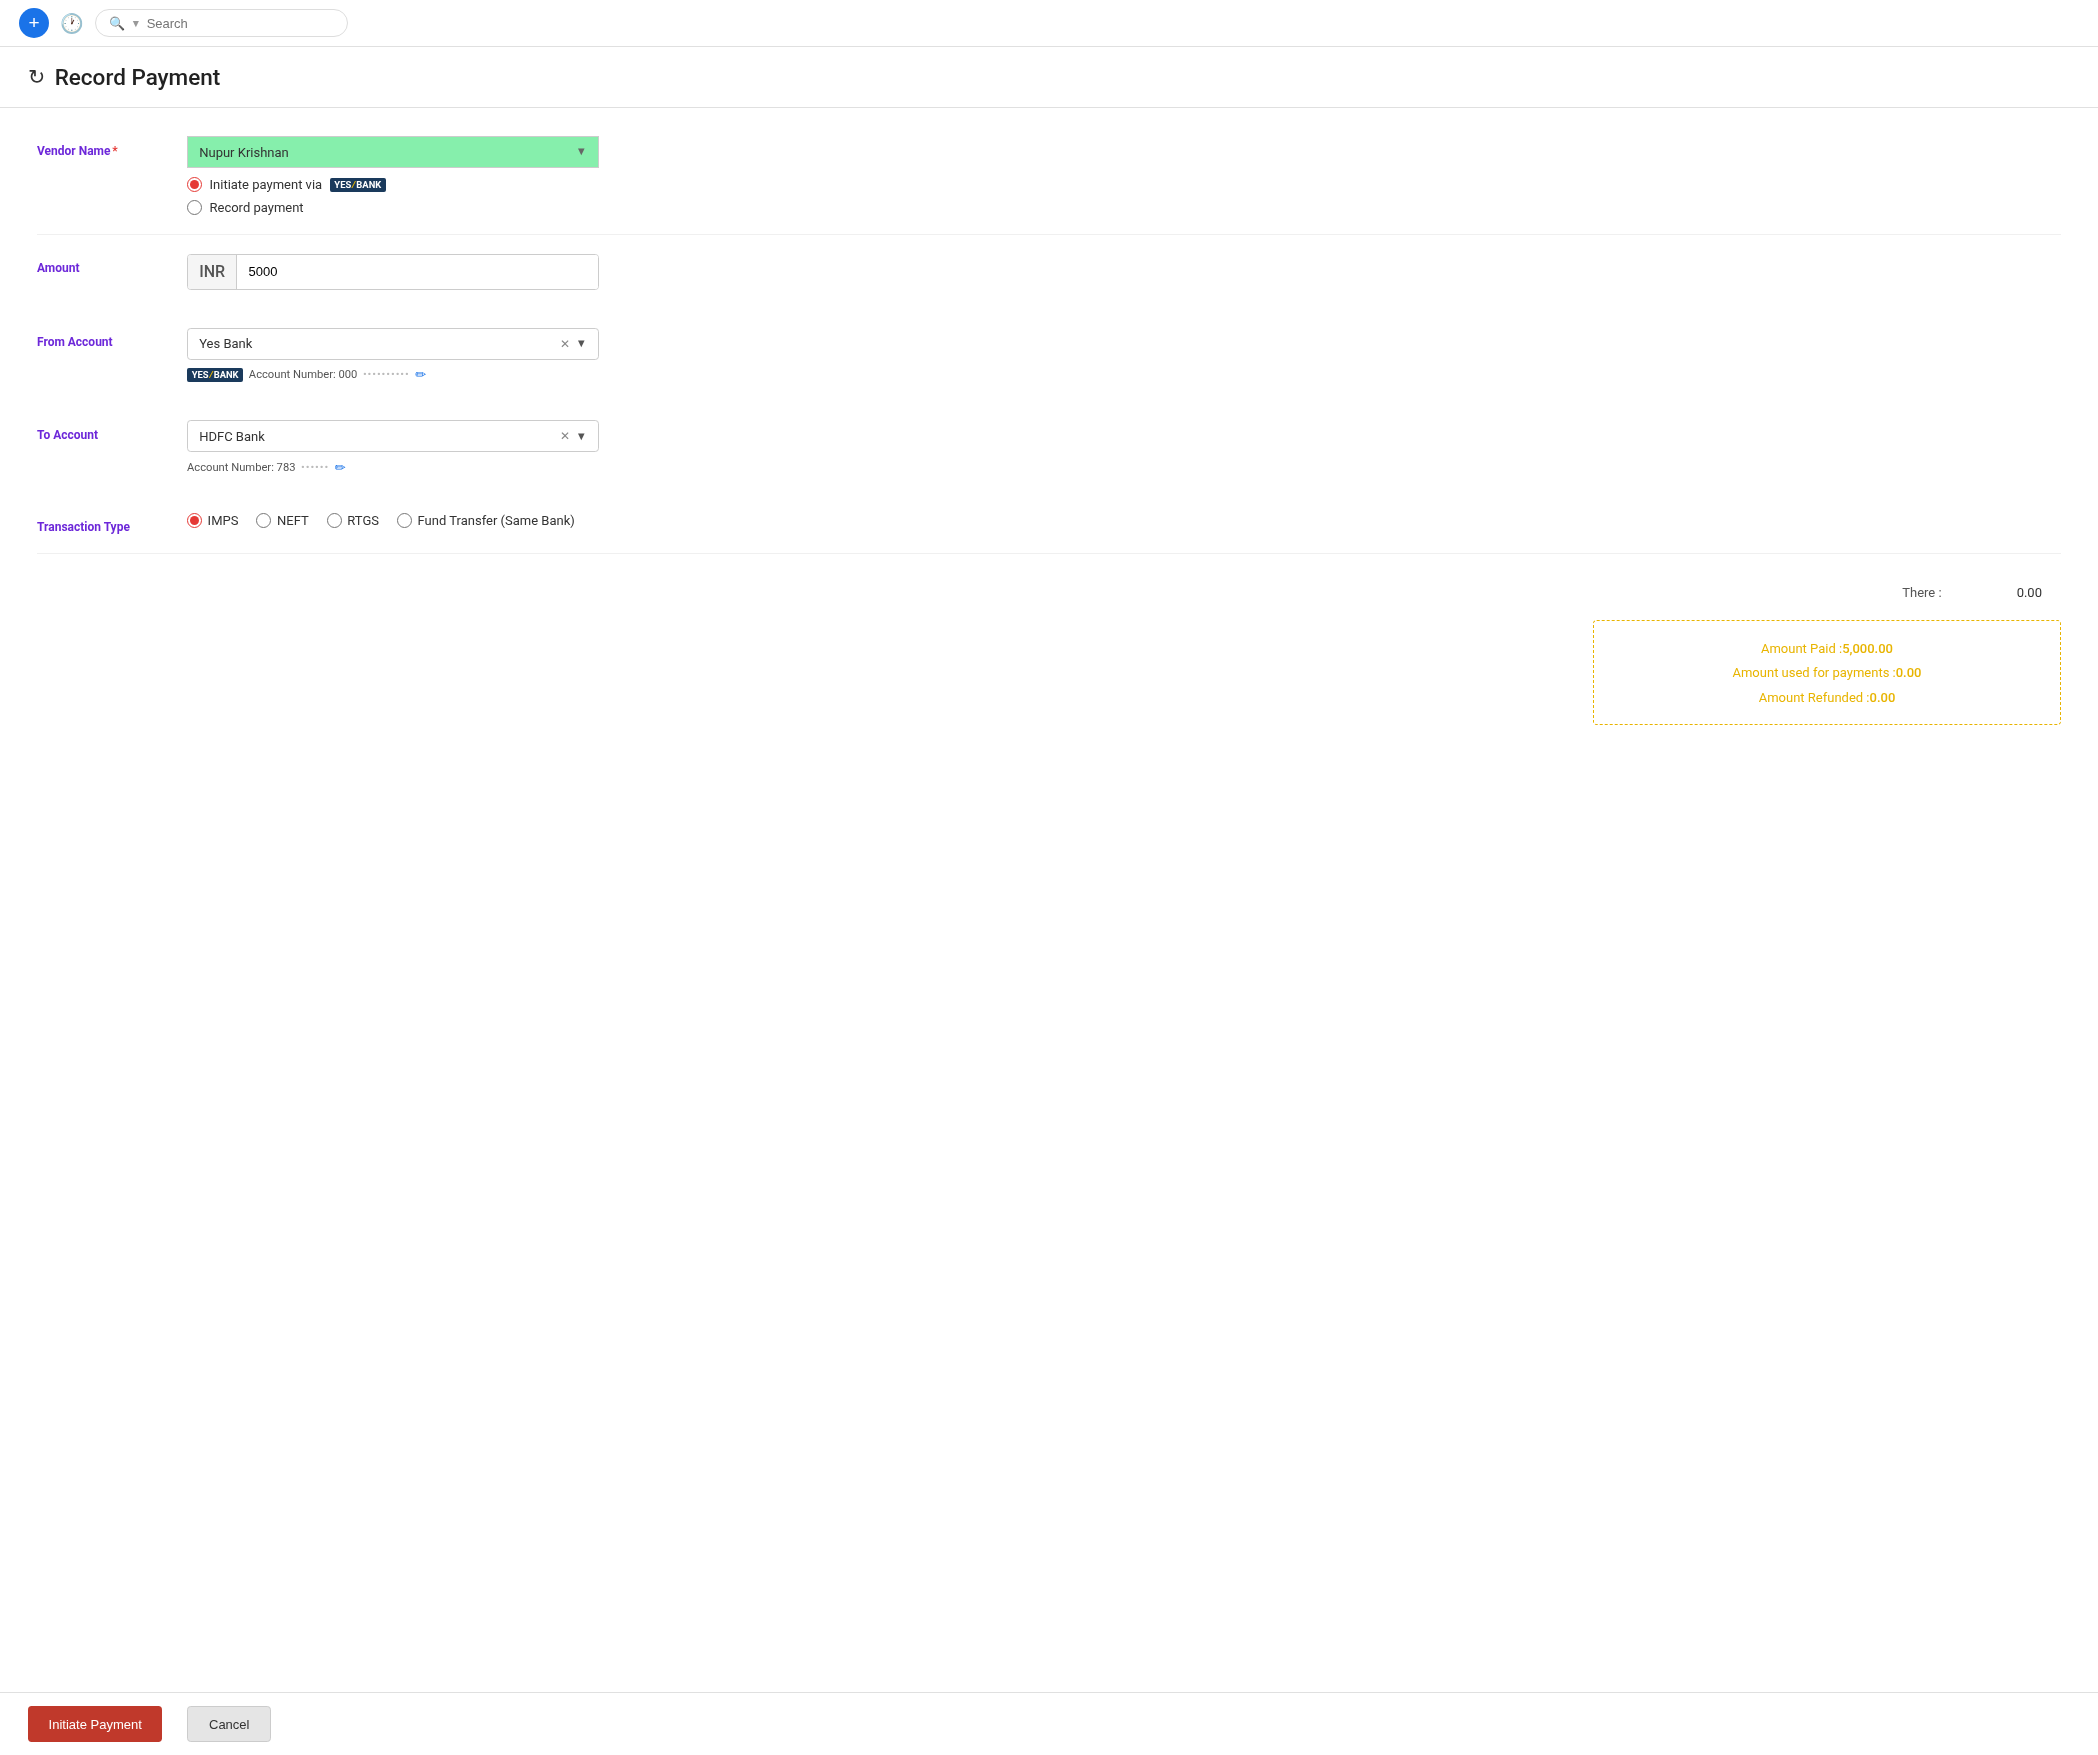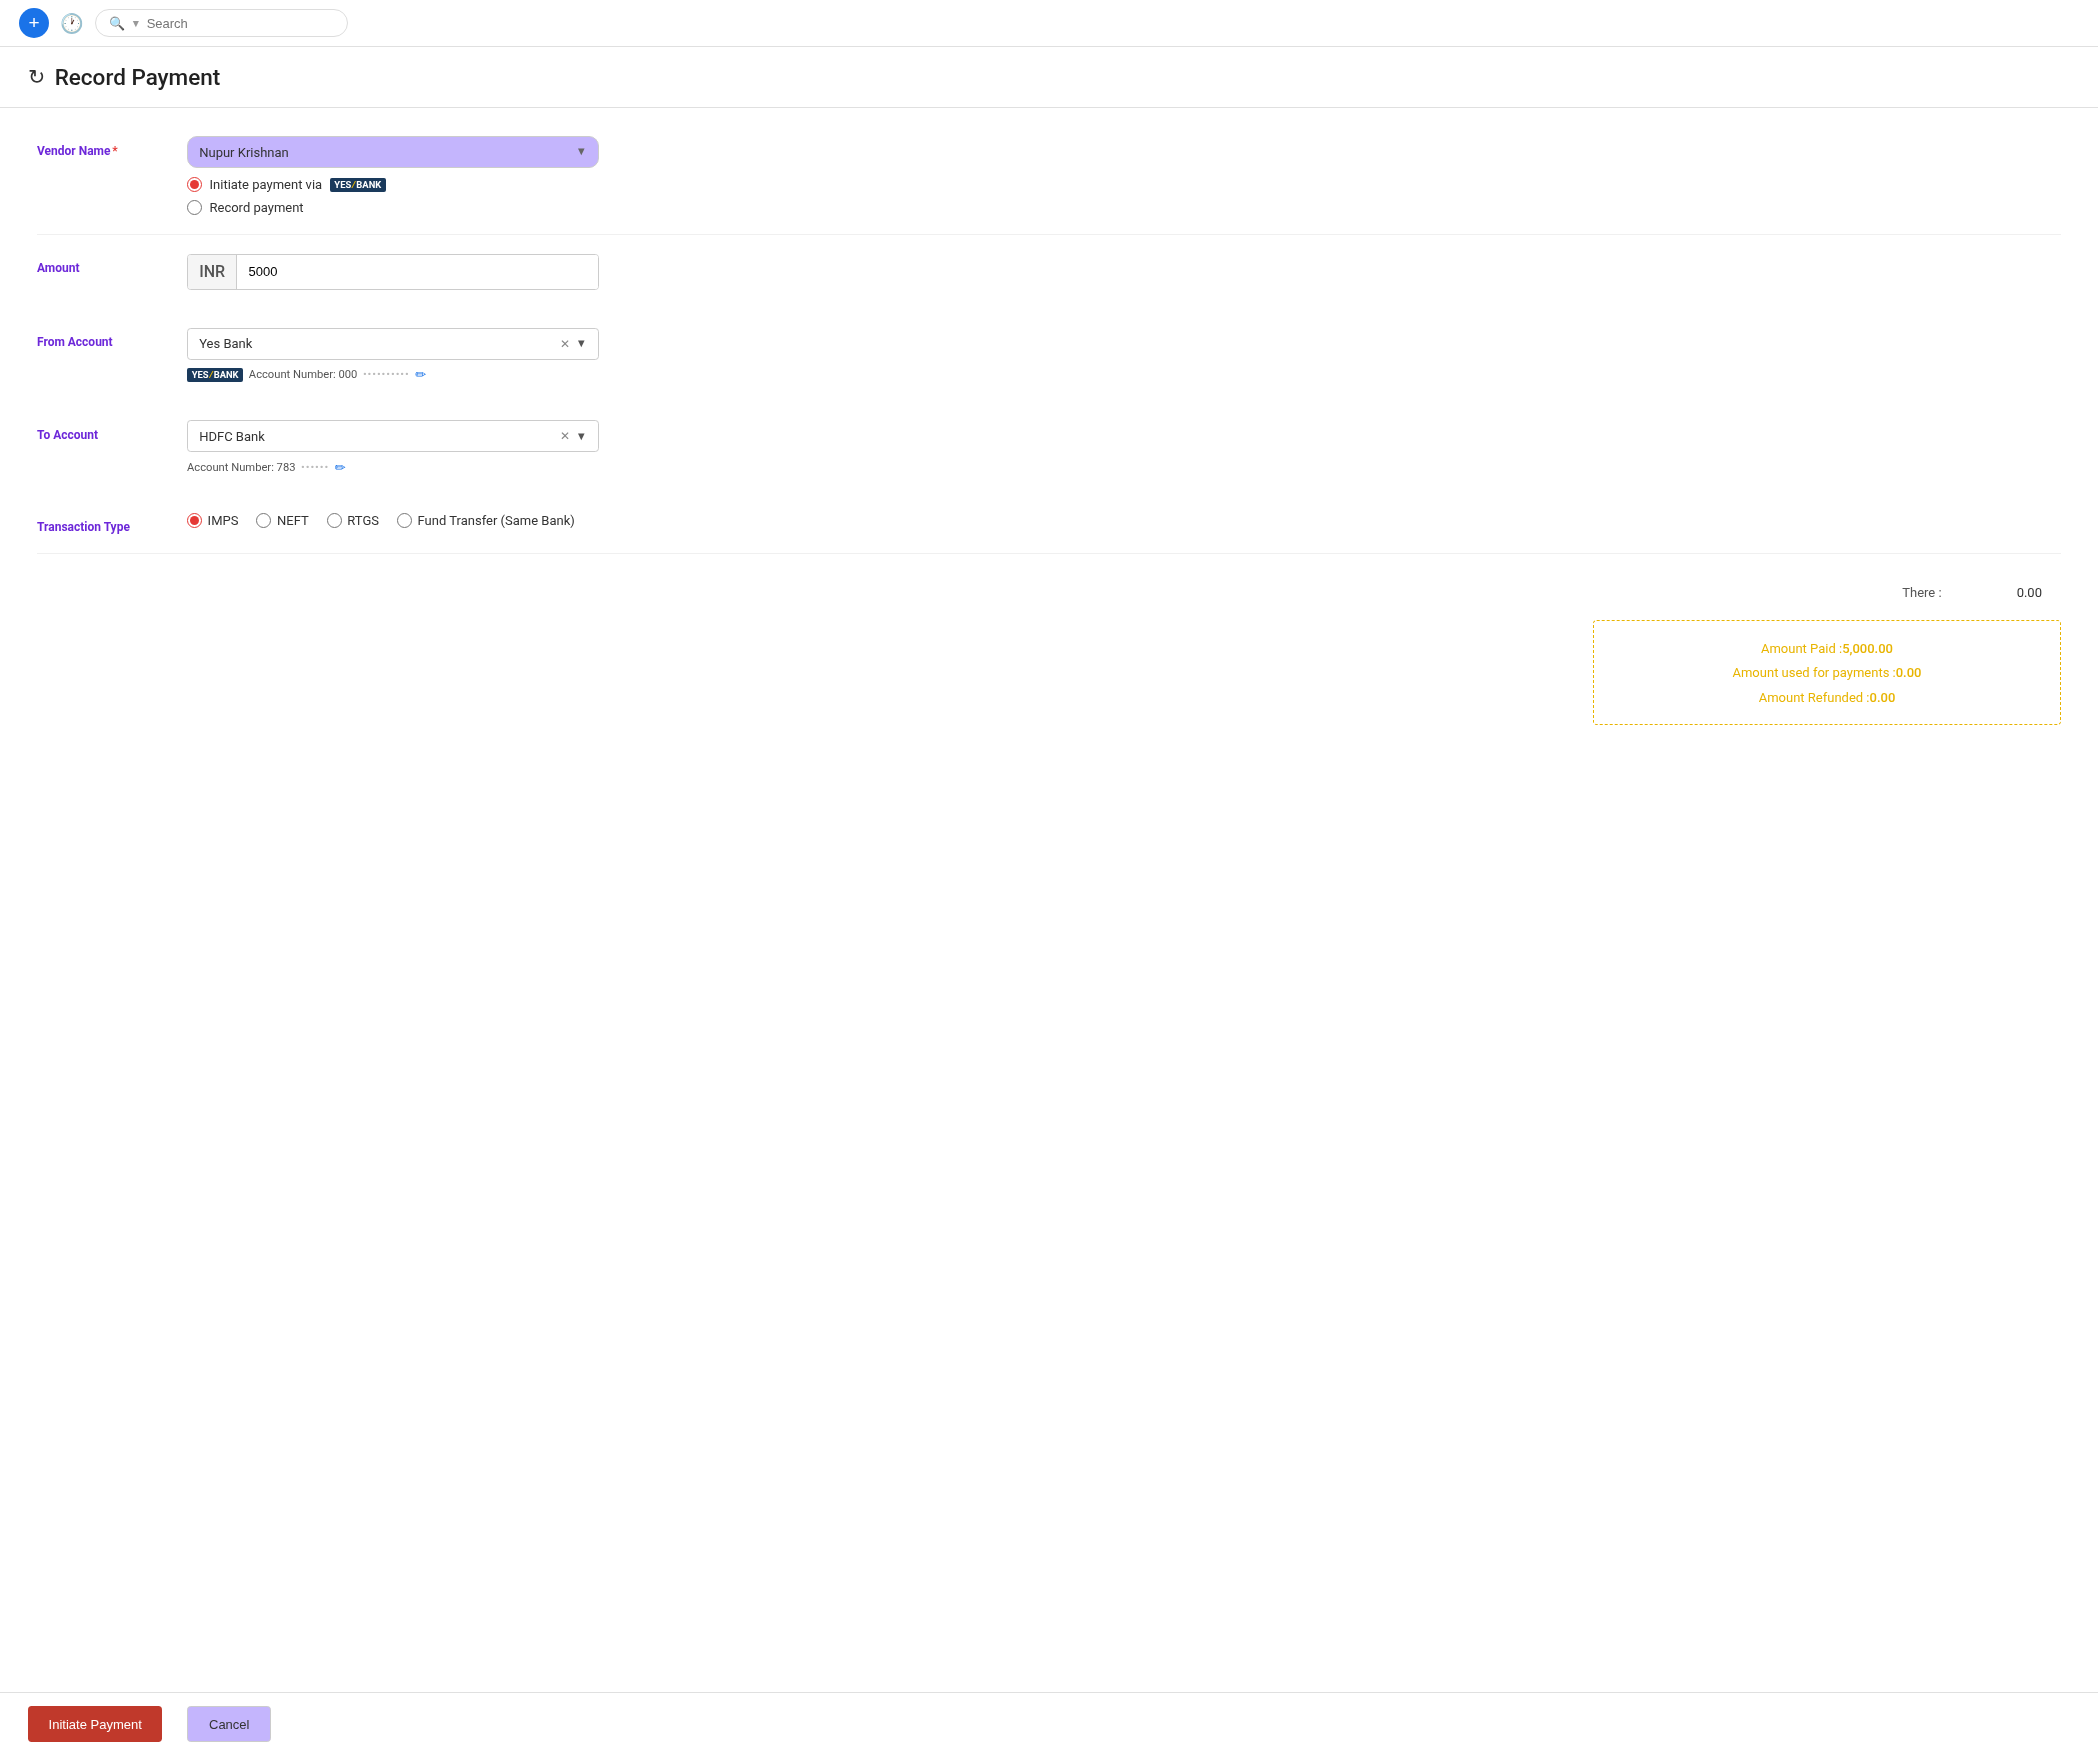--- a/index.html
+++ b/index.html
@@ -54,22 +54,22 @@
       font-size: 12px; font-weight: 700;
       color: #6d28d9; padding-top: 7.5px;
     }
     .field-label.required::after { content: '*'; color: #e53935; margin-left: 1.9px; }
 
     .field-control { flex: 1; }
 
     
     .dropdown {
       display: flex; align-items: flex-start; justify-content: space-between;
-      border: 0.9px solid #ccc; border-radius: 10px;
-      padding: 7.5px 11.2px; background: #c4b5fd; cursor: pointer;
+      border: 0.9px solid #ccc; border-radius: 0;
+      padding: 7.5px 11.2px; background: #86efac; cursor: pointer;
       max-width: 412px; font-size: 13px; color: #333;
     }
     .dropdown .chevron { color: #666; font-size: 11.2px; }
 
     
     .radio-group { display: flex; flex-direction: column; gap: 7.5px; margin-top: 9.4px; }
     .radio-option { display: flex; align-items: center; gap: 7.5px; cursor: pointer; font-size: 13px; }
     .radio-option input[type="radio"] { accent-color: #e53935; width: 15px; height: 15px; cursor: pointer; }
 
     
@@ -159,21 +159,21 @@
       background: #fff; border-top: 0.9px solid #e0e0e0;
       padding: 13px 28px; display: flex; gap: 25px;
       z-index: 100;
     }
     .initiate-btn {
       background: #c0392b; color: #fff; border: none;
       padding: 9.4px 20.6px; border-radius: 3.7px; font-size: 13px;
       font-weight: 500; cursor: pointer;
     }
     .cancel-btn {
-      background: #c4b5fd; color: #333; border: 0.9px solid #ccc;
+      background: #e5e5e5; color: #333; border: 0.9px solid #ccc;
       padding: 9.4px 20.6px; border-radius: 3.7px; font-size: 13px;
       cursor: pointer;
     }
 
     
     .masked { color: #bbb; letter-spacing: 0.9px; }
   </style>
 </head>
 <body>
 

